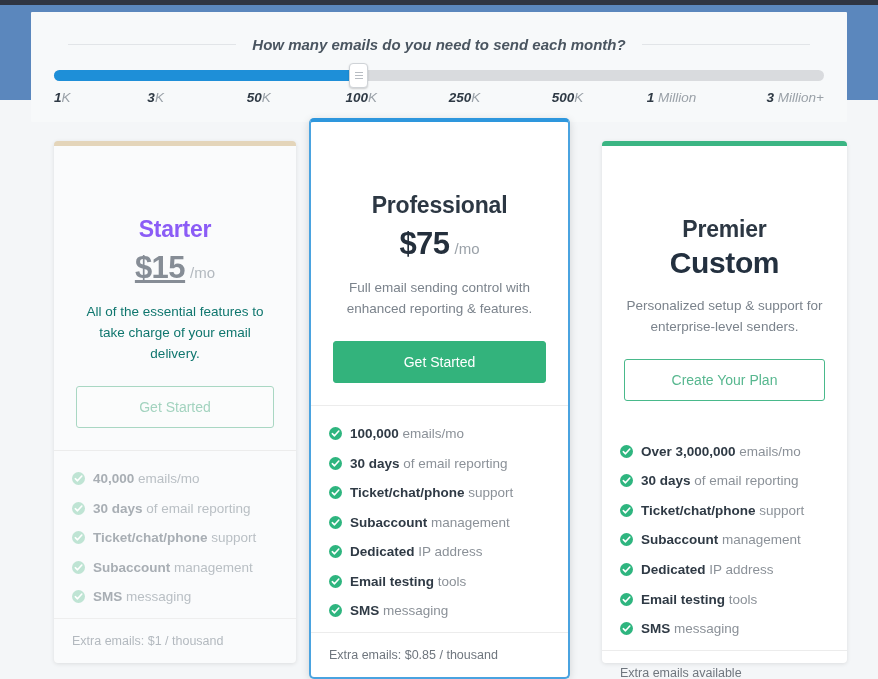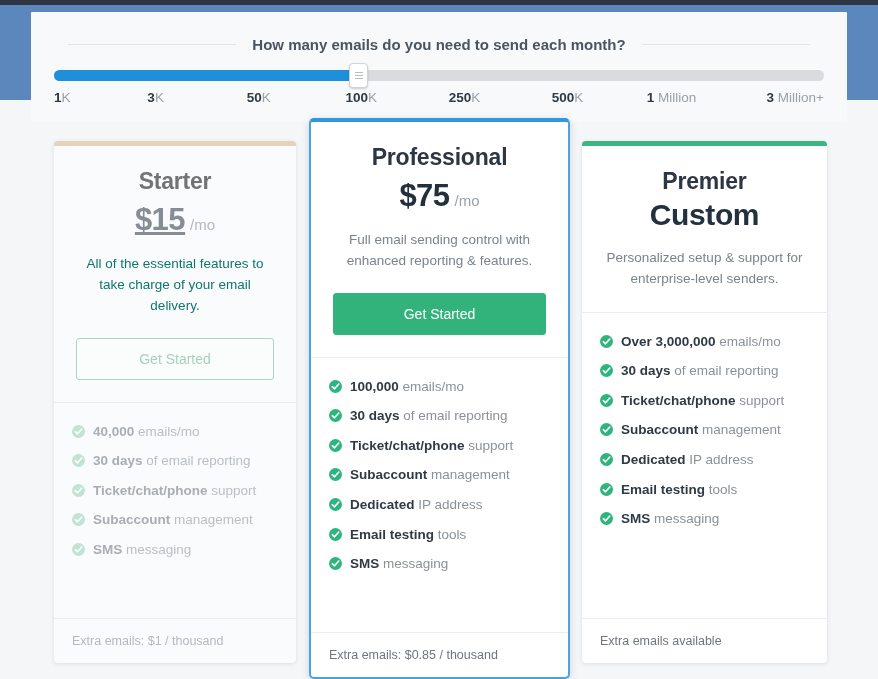--- a/index.html
+++ b/index.html
@@ -42,20 +42,21 @@
   
   #top-panel {
     position: absolute;
     top: 12px;
     left: 31px;
     width: 816px;
     height: 110px;
     background: #f7f9fa;
     z-index: 3;
     border-radius: 1px;
+    font-style: italic;
   }
 
   
   .heading-row {
     display: flex;
     align-items: center;
     padding: 0 37px;
     margin-top: 24px;
   }
   .rule {
@@ -171,39 +172,40 @@
     width: 261px;
     height: 561px;
     background: #ffffff;
     border: 2px solid #4aa3e0;
     border-top: 4px solid #2e97dd;
     border-radius: 5px;
     box-shadow: 0 2px 9px rgba(0,0,0,0.14);
   }
   
   #card-premier {
-    left: 582px;
+    left: 602px;
     top: 23px;
     width: 245px;
     height: 522px;
     border-top: 5px solid #3bb583;
     box-shadow: 0 1px 4px rgba(0,0,0,0.10);
   }
 
   .card-head {
     padding: 22px 18px 0 18px;
     text-align: center;
+    margin-top: 48px;
   }
   .plan-name {
     font-size: 23px;
     font-weight: bold;
     color: #2c3743;
     letter-spacing: -0.2px;
   }
-  #card-starter .plan-name { color: #737373; }
+  #card-starter .plan-name { color: #8b5cf6; }
 
   .price-line {
     margin-top: 7px;
     display: flex;
     align-items: baseline;
     justify-content: center;
     gap: 5px;
   }
   .price {
     font-size: 31px;
@@ -487,20 +489,23 @@
       </ul>
     <div class="card-foot">Extra emails: $0.85 / thousand</div>
   </article>
 
   <article class="card" id="card-premier">
     <div class="card-head">
       <div class="plan-name">Premier</div>
       <div id="premier-custom">Custom</div>
       <p class="tagline">Personalized setup &amp; support for enterprise-level senders.</p>
     </div>
+    <div class="cta-wrap">
+      <button class="cta" id="cta-premier">Create Your Plan</button>
+    </div>
     <div class="divider"></div>
     <ul class="features">
         <li class="feat">
           <span class="check">
             <svg width="13" height="13" viewBox="0 0 13 13">
               <circle cx="6.5" cy="6.5" r="6.5" fill="#2eb57f"></circle>
               <path d="M3.3 6.7 L5.5 8.8 L9.8 4.0" stroke="#fff" stroke-width="1.6" fill="none" stroke-linecap="round" stroke-linejoin="round"></path>
             </svg>
           </span>
           <span class="feat-text"><b>Over 3,000,000</b> emails/mo</span>

